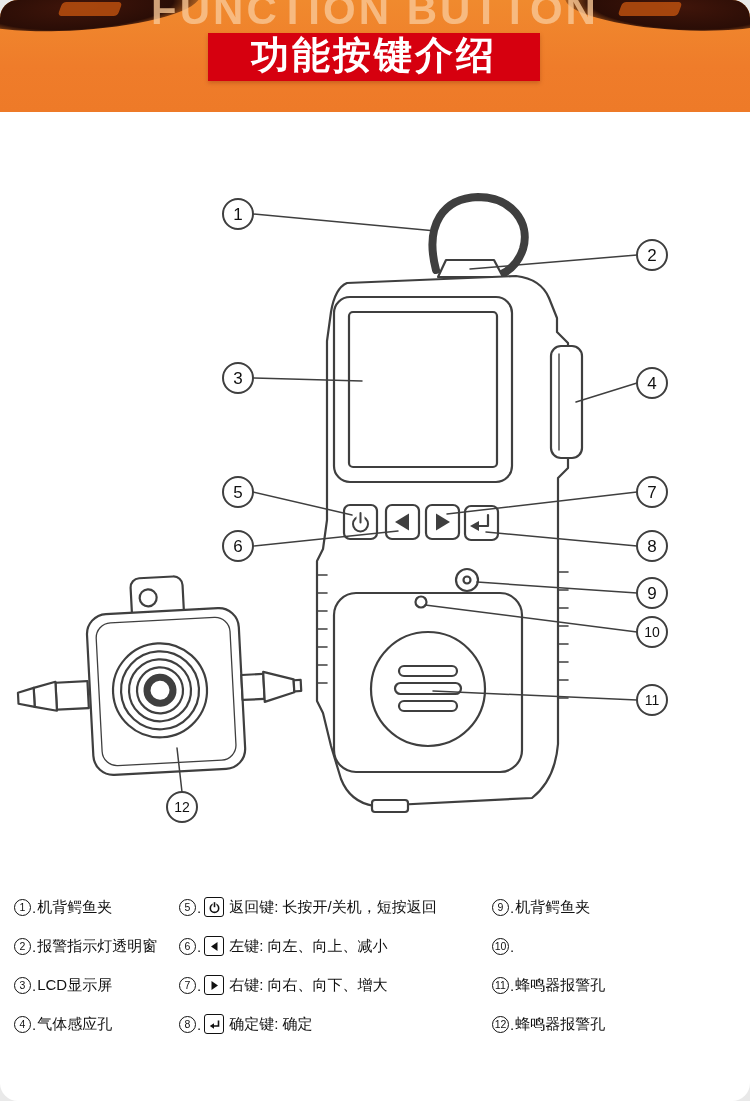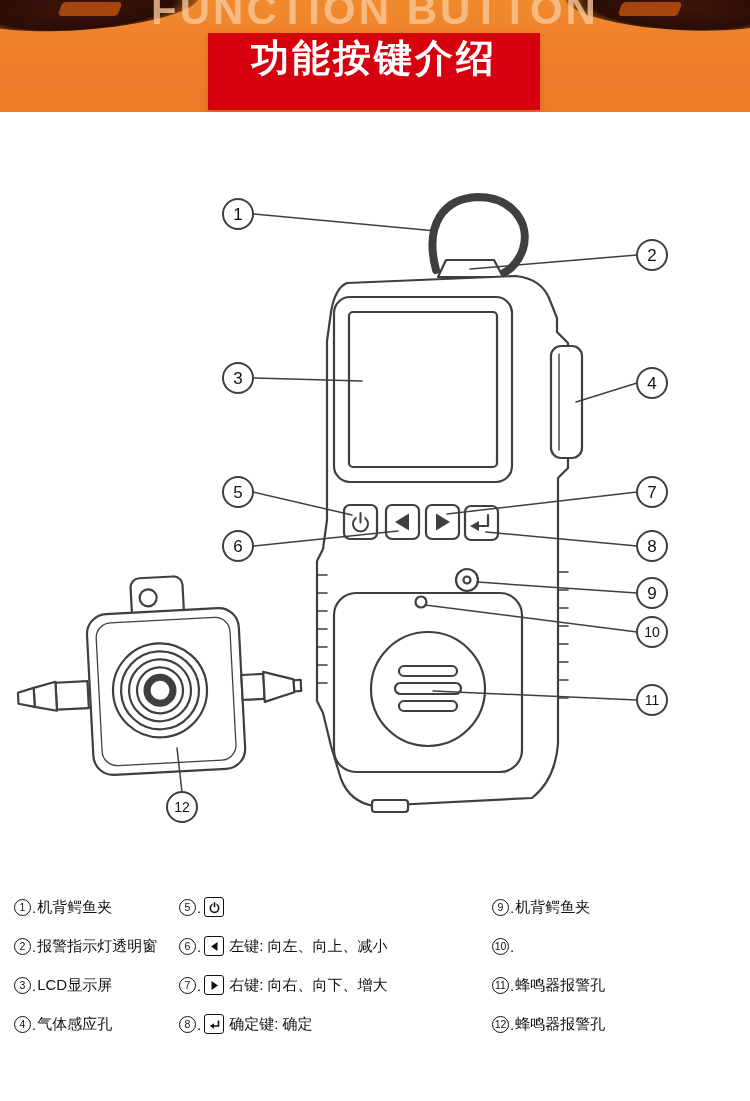--- a/index.html
+++ b/index.html
@@ -1,33 +1,33 @@
 <!DOCTYPE html>
 <html><head>
 <meta charset="utf-8">
 <style>
   html,body{margin:0;padding:0;background:#e9e9e9;}
   .page{position:relative;width:750px;height:1101px;background:#ffffff;overflow:hidden;
-        font-family:"Liberation Sans","DejaVu Sans",sans-serif;color:#111;}
+        font-family:"Liberation Sans","DejaVu Sans",sans-serif;color:#111;border-radius:18px;}
   
   .header{position:absolute;top:0;left:0;width:750px;height:112px;
           background:linear-gradient(180deg,#f08a2e 0%,#ef7c2a 60%,#ee7a28 100%);overflow:hidden;}
   .corner{position:absolute;top:-22px;height:52px;border-radius:50%;
           background:radial-gradient(ellipse at 50% 55%, #40150a 0%, #2a0d06 55%, rgba(42,13,6,0) 78%);}
   .corner.left{left:-40px;width:240px;transform:rotate(-4deg);}
   .corner.right{right:-45px;width:230px;transform:rotate(3deg);}
   .corner-glow{position:absolute;top:2px;height:14px;width:60px;background:#c2520f;
                opacity:.8;transform:skewX(-20deg);border-radius:4px;}
   .corner-glow.l{left:60px;}
   .corner-glow.r{right:70px;}
   .watermark{position:absolute;top:-14px;left:0;width:100%;text-align:center;
              font-size:42px;font-weight:bold;letter-spacing:3px;color:#f9c795;opacity:.8;
              white-space:nowrap;}
-  .title-box{position:absolute;left:208px;top:33px;width:332px;height:77px;background:#d6000f;
-             display:flex;align-items:flex-start;justify-content:center;box-shadow:0 2px 4px rgba(90,20,0,.25);}
+  .title-box{position:absolute;left:208px;top:33px;width:332px;height:48px;background:#d6000f;
+             display:flex;align-items:flex-end;justify-content:center;box-shadow:0 2px 4px rgba(90,20,0,.25);}
   .title{color:#ffffff;font-size:38px;font-weight:bold;letter-spacing:3px;white-space:nowrap;}
   
   .diagram{position:absolute;top:120px;left:0;width:750px;height:770px;}
   .diagram text{font-family:"Liberation Sans","DejaVu Sans",sans-serif;}
   
   .legend{position:absolute;left:0;top:895px;width:750px;height:190px;}
   .col{position:absolute;top:0;}
   .col1{left:14px;}
   .col2{left:179px;}
   .col3{left:492px;}
@@ -219,20 +219,21 @@
       <div class="row">
         <span class="cnum">5</span>
           <span class="dot">.</span>
         <span class="kicon">
           <svg width="13" height="13" viewBox="0 0 13 13">
               <circle cx="6.5" cy="7.2" r="4.2" fill="none" stroke="#111" stroke-width="1.6"></circle>
               <rect x="4.6" y="1.4" width="3.8" height="3.4" fill="#fff"></rect>
               <line x1="6.5" y1="1.2" x2="6.5" y2="6.2" stroke="#111" stroke-width="1.6"></line>
             </svg>
         </span>
+        <span> 返回键: 长按开/关机，短按返回</span>
       </div>
       <div class="row">
         <span class="cnum">6</span>
           <span class="dot">.</span>
         <span class="kicon">
           <svg width="13" height="13" viewBox="0 0 13 13">
               <polygon points="9.5,2 3,6.5 9.5,11" fill="#111"></polygon>
             </svg>
         </span>
         <span> 左键: 向左、向上、减小</span>

